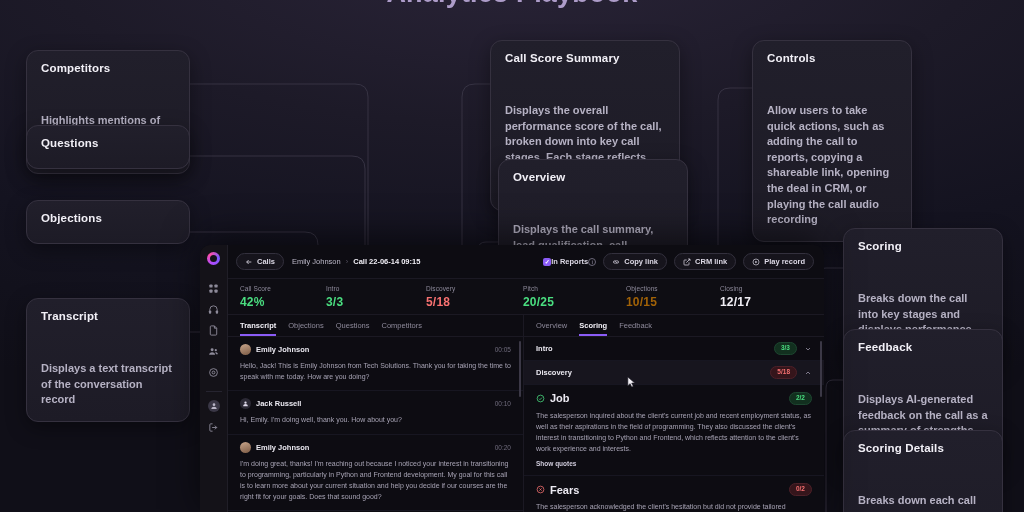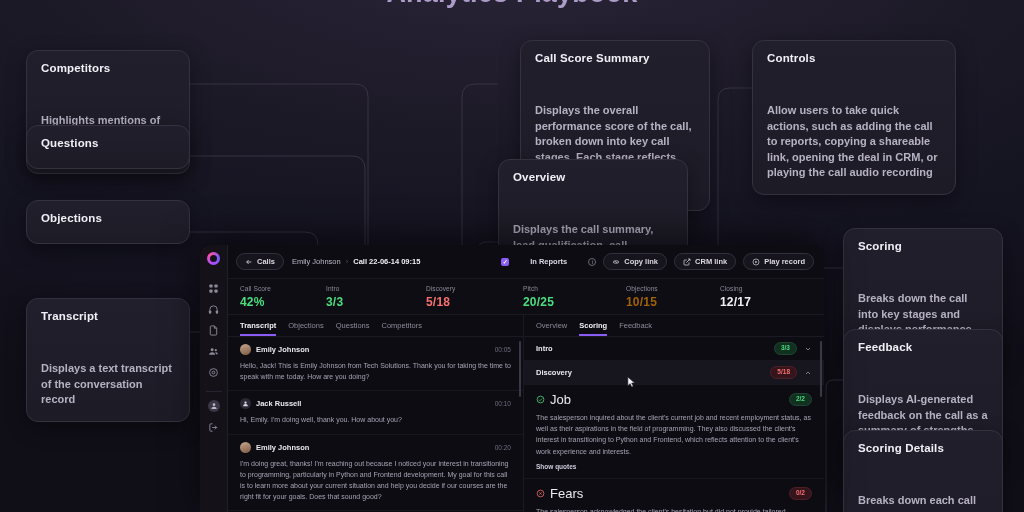--- a/index.html
+++ b/index.html
@@ -44,23 +44,23 @@
   }
   .anno p {
     font-size: 11px; line-height: 1.42; color: #b6b2c4; font-weight: 700; margin-top: 39px;
   }
 
   
   #a-competitors { left: 26px;  top: 50px;  width: 164px; }
   #a-questions   { left: 26px;  top: 125px; width: 164px; }
   #a-objections  { left: 26px;  top: 200px; width: 164px; }
   #a-transcript  { left: 26px;  top: 298px; width: 164px; }
-  #a-callscore   { left: 520px; top: 40px;  width: 190px; }
+  #a-callscore   { left: 490px; top: 40px;  width: 190px; }
   #a-overview    { left: 498px; top: 159px; width: 190px; }
-  #a-controls    { left: 752px; top: 40px;  width: 204px; }
+  #a-controls    { left: 752px; top: 40px;  width: 160px; }
   #a-scoring     { left: 843px; top: 228px; width: 160px; }
   #a-feedback    { left: 843px; top: 329px; width: 160px; }
   #a-scoringdet  { left: 843px; top: 430px; width: 160px; }
 
   
   #app {
     position: absolute; left: 200px; top: 245px;
     width: 624px; height: 272px;
     background: #0d0c12;
     border-radius: 10px 10px 0 0;
@@ -122,21 +122,21 @@
   #bc .bc-name { color: #bcb8c8; font-weight: 400; }
   #bc .bc-sep { color: #55515f; }
   #bc .bc-cur { color: #f1eff6; font-weight: 700; }
   #topbar-right { margin-left: auto; display: flex; align-items: center; gap: 7px; }
   .chk {
     width: 8px; height: 8px; border-radius: 2px;
     background: #8b5cf6; color: #fff;
     display: flex; align-items: center; justify-content: center;
     font-size: 6px; line-height: 1;
   }
-  #in-reports { display: flex; align-items: flex-end; gap: 21px; font-size: 7.5px; font-weight: 700; color: #ddd9e6; }
+  #in-reports { display: flex; align-items: flex-end; gap: 0; font-size: 7.5px; font-weight: 700; color: #ddd9e6; }
   .info-i {
     width: 8px; height: 8px; border-radius: 50%;
     border: 1px solid #6c6879; color: #6c6879;
     font-size: 6px; display:flex; align-items:center; justify-content:center;
     font-weight: 700; font-style: normal;
   }
 
   
   #score-strip {
     height: 36px; flex: 0 0 36px;
@@ -197,21 +197,21 @@
   .badge {
     font-size: 6.5px; font-weight: 700; border-radius: 7px;
     padding: 2px 6px; line-height: 1;
   }
   .badge.good { background: #12301f; color: #4ade80; border: 1px solid #1d4630; }
   .badge.bad  { background: #35151b; color: #f87171; border: 1px solid #4d2028; }
   .chev { width: 8px; height: 8px; color: #8e8a9b; }
   .crit { padding: 7px 12px 8px 12px; border-bottom: 1px solid #171621; }
   .crit-head { display: flex; align-items: center; gap: 5px; margin-bottom: 5px; }
   .crit-ico { width: 9px; height: 9px; }
-  .crit-name { font-size: 13px; font-weight: 400; color: #eceaf2; }
+  .crit-name { font-size: 11px; font-weight: 700; color: #eceaf2; }
   .crit-badge { margin-left: auto; }
   .crit-body { font-size: 7px; line-height: 1.6; color: #a7a3b4; }
   .show-quotes { font-size: 6.5px; font-weight: 700; color: #cfcbdb; margin-top: 6px; }
   .sbar {
     position: absolute; right: 2px; top: 4px;
     width: 2px; height: 56px; border-radius: 2px; background: #3b3846;
   }
   
   #cursor { position: absolute; left: 626px; top: 376px; width: 11px; height: 13px; }
 </style>

